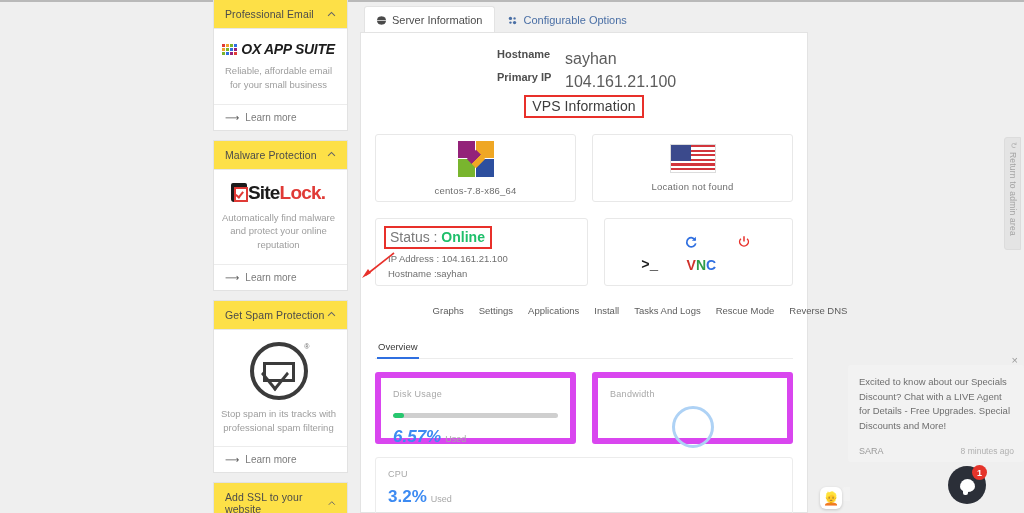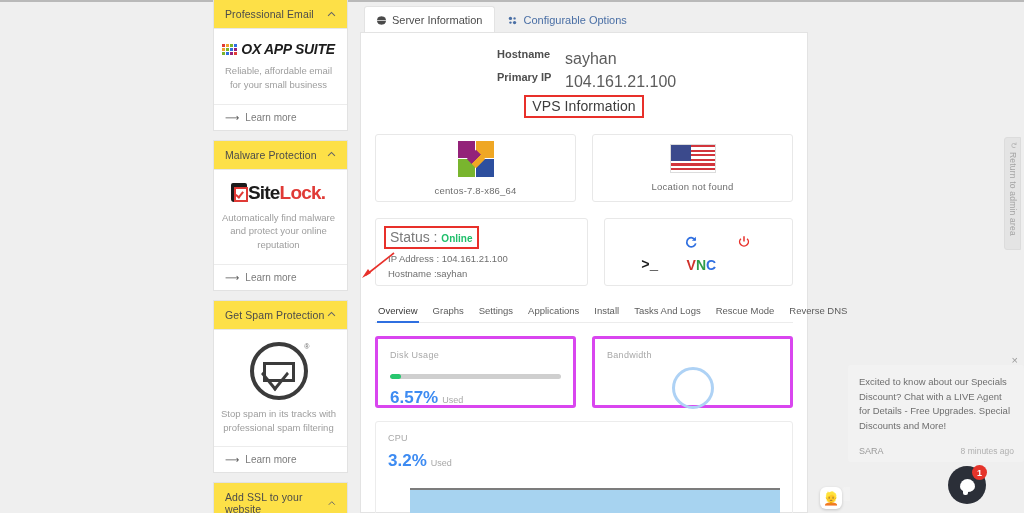--- a/index.html
+++ b/index.html
@@ -103,47 +103,47 @@
   .flagbox { width:46px; height:29px; position:relative; overflow:hidden; border:1px solid #dcdcdc; }
   .flagstripes { position:absolute; inset:0; background:repeating-linear-gradient(to bottom,#d2353c 0 2.3px,#ffffff 2.3px 4.6px); }
   .flagcanton { position:absolute; left:0; top:0; width:20px; height:16px; background:#3b4a8c; }
 
   .status-box { position:relative; padding:14px 12px; height:68px; }
   .status-red {
     position:absolute; left:8px; top:7px; border:2px solid #e8302a;
     padding:1px 5px 2px 4px;
   }
   .status-red span { font-size:14px; color:#7a7a7a; }
-  .status-red b { font-size:10px; color:#1fbf6b; font-weight:bold; }
+  .status-red b { font-size:14px; color:#1fbf6b; font-weight:bold; }
   .status-line { font-size:9.5px; color:#6f6f6f; line-height:1.55; }
   .status-lines { margin-top:19px; }
   .arrow-ann { position:absolute; left:-18px; top:30px; width:40px; height:32px; }
 
   .actions { padding:13px 0 10px 0; height:68px; }
   .act-row { display:flex; justify-content:space-around; align-items:center; padding:0 22px; height:22px;}
   .act { cursor:pointer; }
   .act-sq { width:11px; height:11px; background:#6a6a78; }
   .act-power { color:#e8302a; font-size:15px; line-height:1; }
   .act-reload { color:#2f6fe0; font-size:15px; line-height:1; }
   .act-term { font-family:"Liberation Mono",monospace; font-size:14px; font-weight:bold; color:#1b1b1b; line-height:1;}
   .act-vnc { font-size:14px; font-weight:bold; line-height:1; }
   .act-vnc .v{color:#d0322b;} .act-vnc .n{color:#2f9c4a;} .act-vnc .c{color:#2f6fe0;}
   .act-spacer { width:11px; }
 
   .subtabs { display:flex; gap:13px; border-bottom:1px solid #ececec; margin-top:16px; padding-left:2px; }
   .subtab { font-size:9.5px; color:#5c5c5c; padding:3px 1px 6px; position:relative; white-space:nowrap;}
-  .subtab.active { color:#3a3a3a; }
+  .subtab.active { color:#3a3a3a;margin-top:36px; }
   .subtab.active:after{content:"";position:absolute;left:0;right:0;bottom:-1px;height:2px;background:#2f6fe0;}
 
   .metrics { display:flex; gap:16px; margin-top:13px; }
-  .metric { flex:1; border:3px solid #d946ef; border-radius:3px; padding:11px 12px; height:72px; }
+  .metric { flex:1; border:6px solid #d946ef; border-radius:3px; padding:11px 12px; height:72px; }
   .metric-label { font-size:9px; color:#a8a8a8; letter-spacing:.3px; }
   .bar-track { height:5px; background:#cfcfcf; border-radius:3px; margin-top:14px; overflow:hidden;}
   .bar-fill { height:5px; background:#28c76f; border-radius:3px; }
-  .pct { font-size:17px; color:#3d8bf2; font-weight:bold; margin-top:9px; display:inline-block;}
+  .pct { font-size:17px; color:#3d8bf2; font-weight:bold; margin-top:9px; display:inline-block;font-style:italic;}
   .pct-suffix { font-size:9px; color:#a8a8a8; margin-left:4px; }
   .donut { width:42px; height:42px; border:3px solid #aed2f5; border-radius:50%; margin:7px auto 0; }
 
   .cpu-card { border:1px solid #ececec; border-radius:3px; margin-top:13px; padding:11px 12px 0; height:110px; overflow:hidden;}
   .cpu-pct { font-size:17px; color:#3d8bf2; font-weight:bold; margin-top:8px; display:inline-block;}
   .cpu-graph { margin:17px 0 0 22px; height:40px; background:#a7d3f0; border-top:2px solid #7c7c7c; }
 
   
   #right { position:absolute; left:808px; top:0; width:216px; height:513px; }
   .admin-tab {

